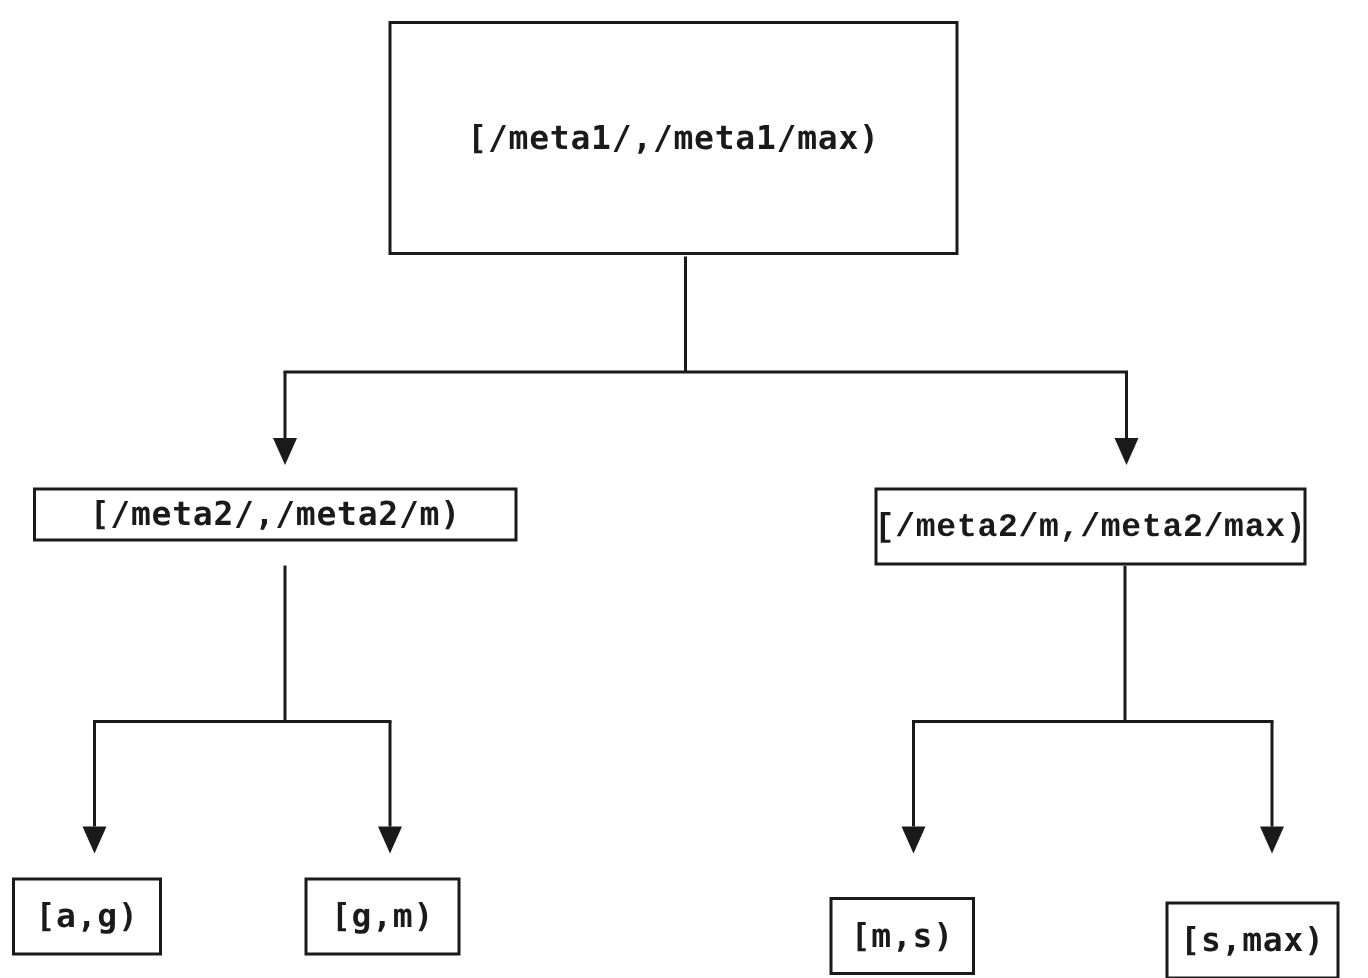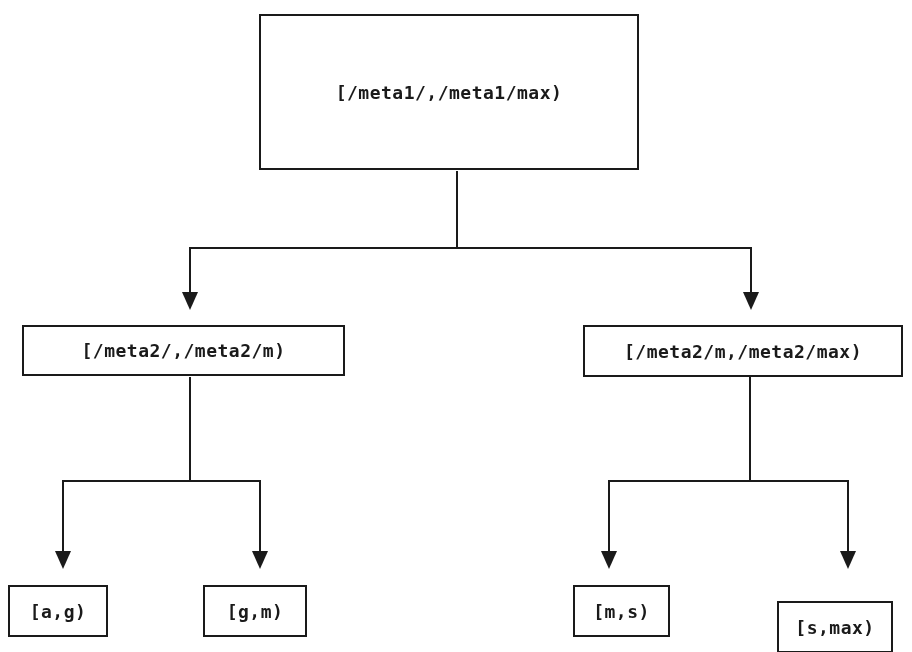--- a/index.html
+++ b/index.html
@@ -24,31 +24,31 @@
   }
   .node {
     position: absolute;
     box-sizing: border-box;
     display: flex;
     align-items: center;
     justify-content: center;
     border: 2px solid #1a1a1a;
     background: #ffffff;
     color: #1a1a1a;
-    font-size: 18px;
+    font-size: 22px;
     font-weight: 700;
     letter-spacing: 0.5px;
     white-space: nowrap;
   }
   .node-root   { left: 259px; top: 14px;  width: 380px; height: 156px; }
-  .node-left   { left: 22px;  top: 325px; width: 323px; height: 51px; }
-  .node-right  { left: 583px; top: 325px; width: 320px; height: 52px; }
+  .node-left   { left: 22px;  top: 325px; width: 323px; height: 36px; }
+  .node-right  { left: 583px; top: 325px; width: 288px; height: 52px; font-family: Liberation Mono, monospace; }
   .node-leaf-ag   { left: 8px;   top: 585px; width: 100px; height: 52px; }
   .node-leaf-gm   { left: 203px; top: 585px; width: 104px; height: 52px; }
-  .node-leaf-ms   { left: 553px; top: 585px; width: 97px;  height: 52px; margin-left: 20px; }
+  .node-leaf-ms   { left: 553px; top: 598px; width: 97px;  height: 52px; }
   .node-leaf-smax { left: 777px; top: 585px; width: 116px; height: 52px; margin-top: 16px; }
 </style>
 </head>
 <body>
 
 <div class="canvas">
 
   <svg class="edges" viewBox="0 0 912 652" xmlns="http://www.w3.org/2000/svg" fill="none" stroke="#1a1a1a" stroke-width="2">
 
     <path d="M457 171 V248"></path>

